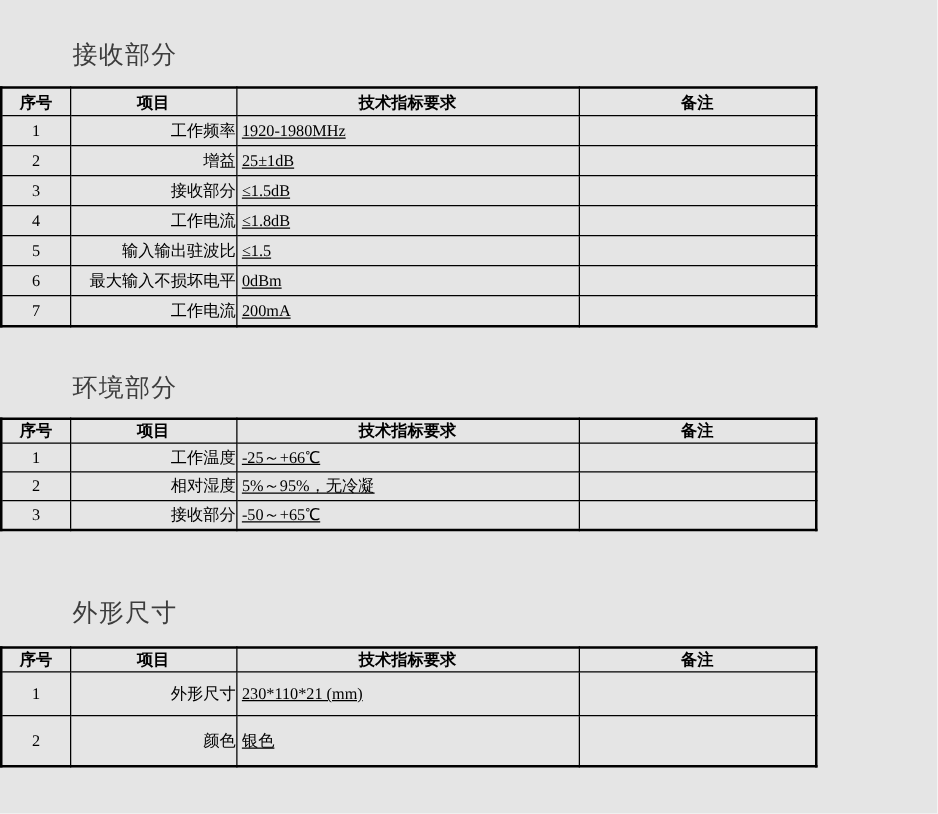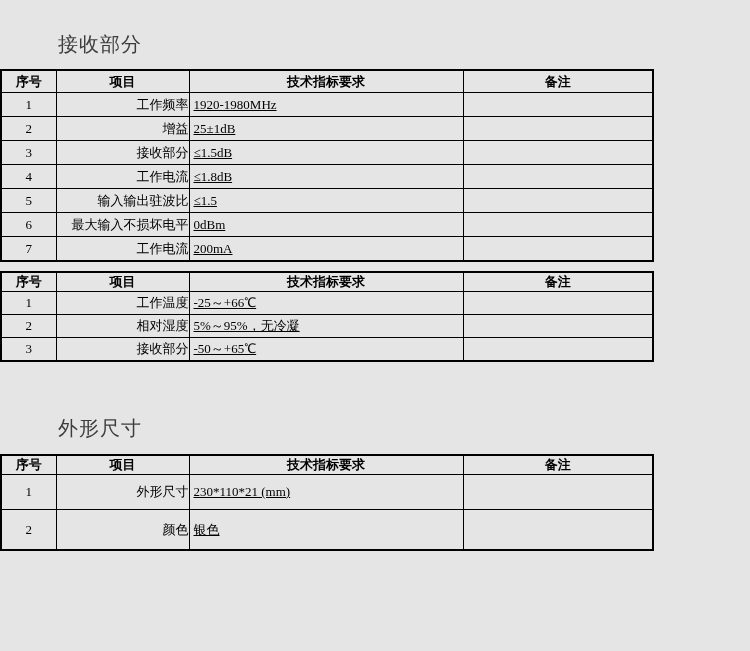--- a/index.html
+++ b/index.html
@@ -126,20 +126,21 @@
         </tr>
         <tr>
           <td class="c0">7</td>
           <td class="c1">工作电流</td>
           <td class="c2">200mA</td>
           <td class="c3"></td>
         </tr>
       </tbody>
   </table>
 
+  <h2 class="section-title title-2">环境部分</h2>
   <table class="spec-table t2">
     <colgroup>
         <col class="w0">
         <col class="w1">
         <col class="w2">
         <col class="w3">
       </colgroup>
     <thead>
         <tr>
           <th>序号</th>

